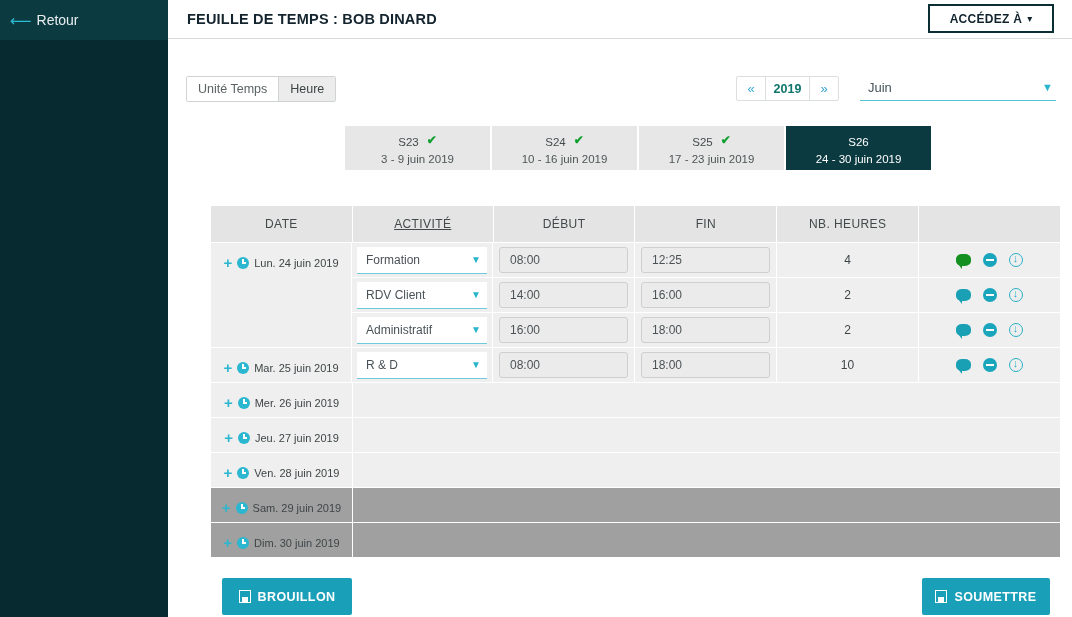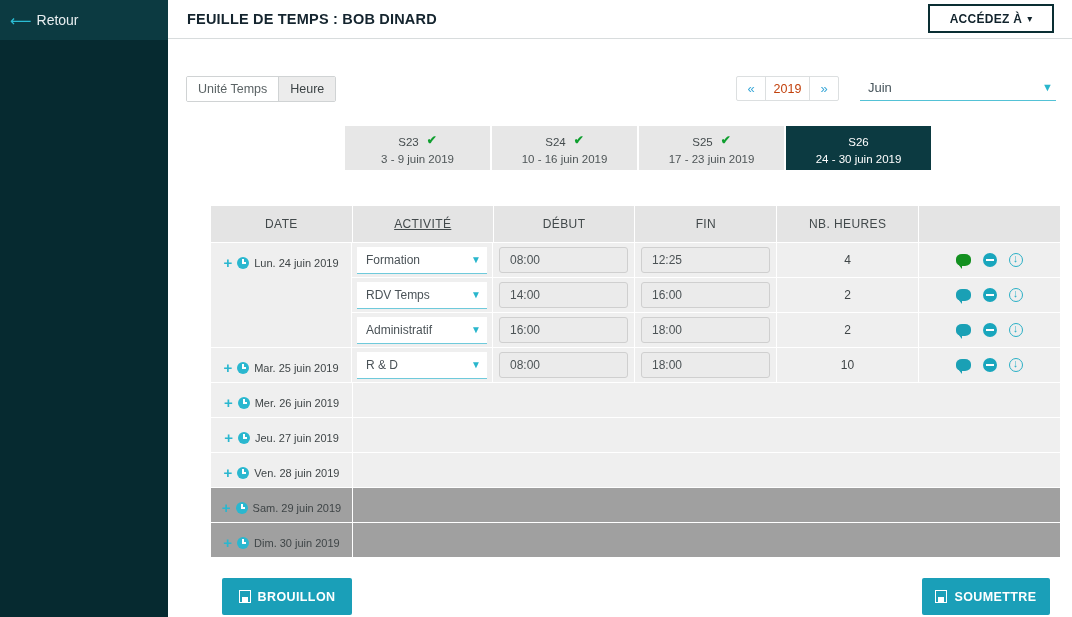--- a/index.html
+++ b/index.html
@@ -92,22 +92,22 @@
     display: flex; height: 25px;
     border: 1px solid #dcdfe0; border-radius: 2px;
     background: #fff;
   }
   .ynav-btn {
     width: 28px; display: flex; align-items: center; justify-content: center;
     font-size: 13px; color: #3aa8d8; cursor: pointer;
   }
   #year-value {
     width: 45px; display: flex; align-items: center; justify-content: center;
-    font-size: 12.5px; color: #c2410c;
-    border-left: 1px solid #dcdfe0; border-right: 1px solid #dcdfe0;
+    font-size: 12.5px; color: #0f766e;
+    border-left: 1px solid #dcdfe0; border-right: 1px solid #dcdfe0; font-weight: bold;
   }
 
   #month-select {
     position: absolute; left: 692px; top: 35px;
     width: 196px; height: 27px;
     border-bottom: 1px solid #53c2d6;
     display: flex; align-items: center; justify-content: space-between;
     padding: 0 3px 0 8px; cursor: pointer;
   }
   #month-value { font-size: 13px; color: #45535a; }
@@ -366,21 +366,21 @@
               <div class="ops">
                 <span class="op-comment flagged"></span>
                 <span class="op-minus"></span>
                 <span class="op-down"></span>
               </div>
             </div>
           </div>
           <div class="entry">
             <div class="cell c-act-w">
               <div class="act-select">
-                <span class="act-label">RDV Temps</span>
+                <span class="act-label">RDV Client</span>
                 <span class="act-caret">▼</span>
               </div>
             </div>
             <div class="cell c-deb">
               <div class="time-input">14:00</div>
             </div>
             <div class="cell c-fin">
               <div class="time-input">16:00</div>
             </div>
             <div class="cell c-nb">

